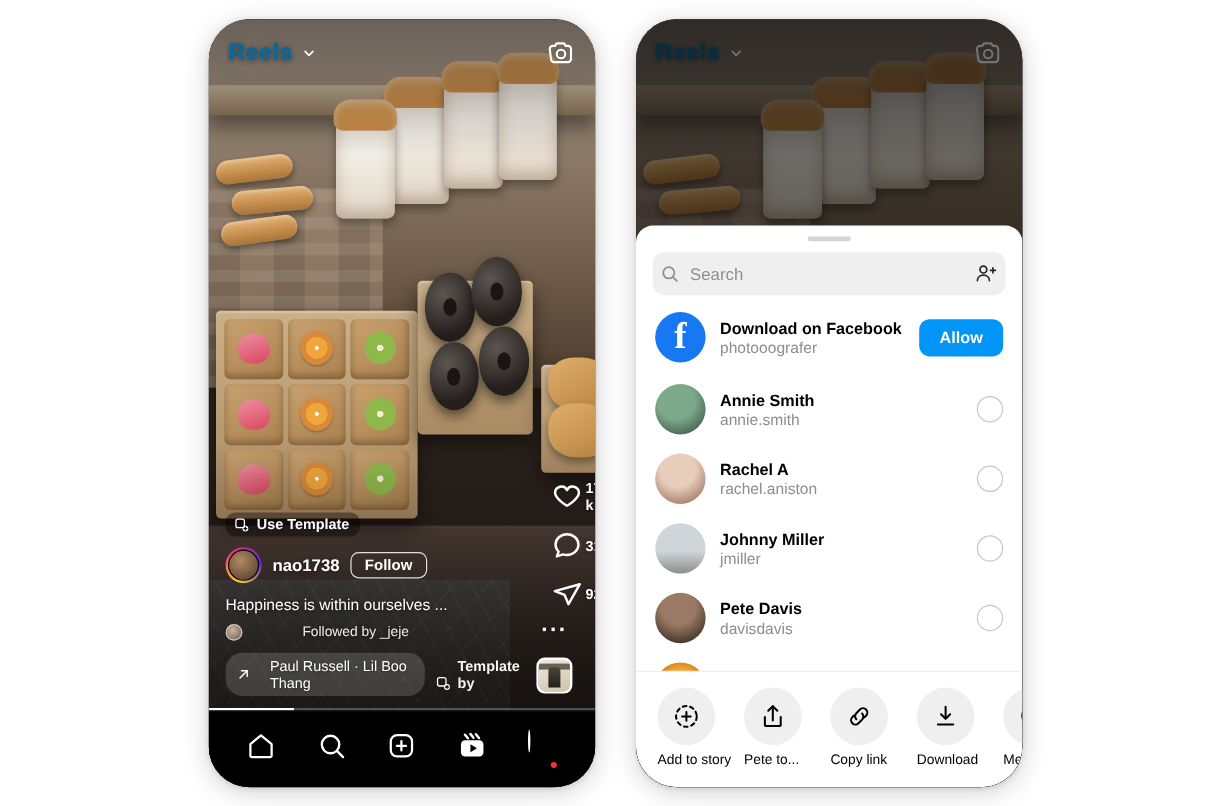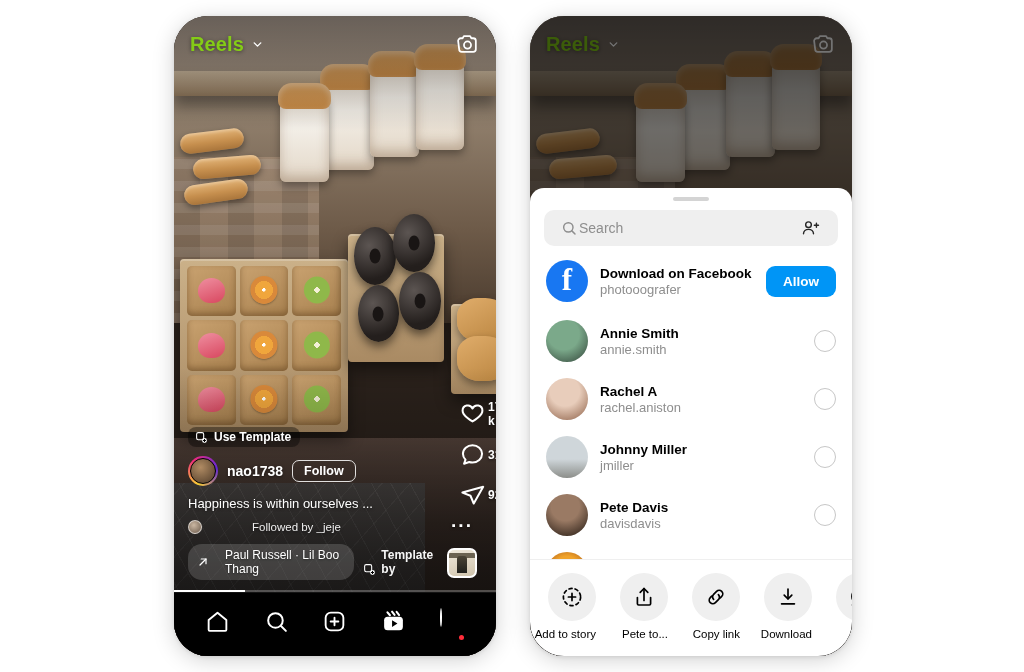--- a/index.html
+++ b/index.html
@@ -120,21 +120,21 @@
   }
 
   
   .reel-header{
     position:absolute; top:0; left:0; right:0; height:56px;
     display:flex; align-items:center; justify-content:space-between;
     padding:0 16px; z-index:6;
   }
   .reels-title{ display:flex; align-items:center; gap:7px; }
   .reels-title .txt{
-    color:#84cc16; font-size:20px; font-weight:700; letter-spacing:.1px;
+    color:#0369a1; font-size:20px; font-weight:700; letter-spacing:.1px;
     text-shadow:0 1px 4px rgba(0,0,0,.45);
   }
   .ico{ display:inline-flex; align-items:center; justify-content:center; }
 
   
   .rail{
     position:absolute; right:8px; bottom:78px; width:52px; z-index:6;
     display:flex; flex-direction:column; align-items:center; gap:3px;
   }
   .rail-item{ display:flex; flex-direction:row; align-items:center; gap:2px; margin-bottom:10px;margin-left:43px; }
@@ -217,22 +217,22 @@
   .dimmer{ position:absolute; inset:0; background:rgba(0,0,0,.55); z-index:8; }
 
   
   .sheet{
     position:absolute; left:0; right:0; bottom:0; top:172px; z-index:9;
     background:#fff; border-radius:14px 14px 0 0; display:flex; flex-direction:column;
   }
   .grabber{ width:36px; height:4px; border-radius:2px; background:#d4d4d4; margin:9px auto 6px; }
   .search-wrap{ padding:3px 14px 10px; }
   .search-box{
-    display:flex; align-items:center; gap:2px; background:#efefef;
-    border-radius:10px; height:36px; padding:0 17px;
+    display:flex; align-items:center; gap:9px; background:#efefef;
+    border-radius:10px; height:36px; padding:0 6px;
   }
   .search-ph{ color:#8e8e8e; font-size:14px; flex:1; }
 
   .fb-row{ display:flex; align-items:center; gap:12px; padding:4px 16px 10px; }
   .fb-logo{
     width:42px; height:42px; border-radius:50%; background:#1877f2; flex:none;
     display:flex; align-items:center; justify-content:center;
     color:#fff; font-size:31px; font-weight:700; font-family:"Liberation Serif", serif;
     line-height:1; padding-bottom:4px;
   }
@@ -249,21 +249,21 @@
   .c-av{ width:42px; height:42px; border-radius:50%; flex:none; overflow:hidden; position:relative; }
   .c-meta{ flex:1; min-width:0; }
   .c-name{ font-size:13.5px; font-weight:700; color:#000; }
   .c-user{ font-size:13px; color:#8e8e8e; margin-top:1px; }
   .c-circle{ width:22px; height:22px; border-radius:50%; border:1.5px solid #c7c7c7; flex:none; }
 
   .actions{
     border-top:1px solid #efefef; padding:13px 0 16px 18px;
     display:flex; gap:24px; overflow:hidden;
   }
-  .action{ display:flex; flex-direction:column; align-items:flex-end; gap:7px; flex:none; width:48px; }
+  .action{ display:flex; flex-direction:column; align-items:flex-start; gap:7px; flex:none; width:48px; }
   .action-ico{
     width:48px; height:48px; border-radius:50%; background:#efefef;
     display:flex; align-items:center; justify-content:center;
   }
   .action-lbl{ font-size:11.5px; color:#000; white-space:nowrap; }
 </style>
 </head>
 <body>
 
 <div class="stage">

